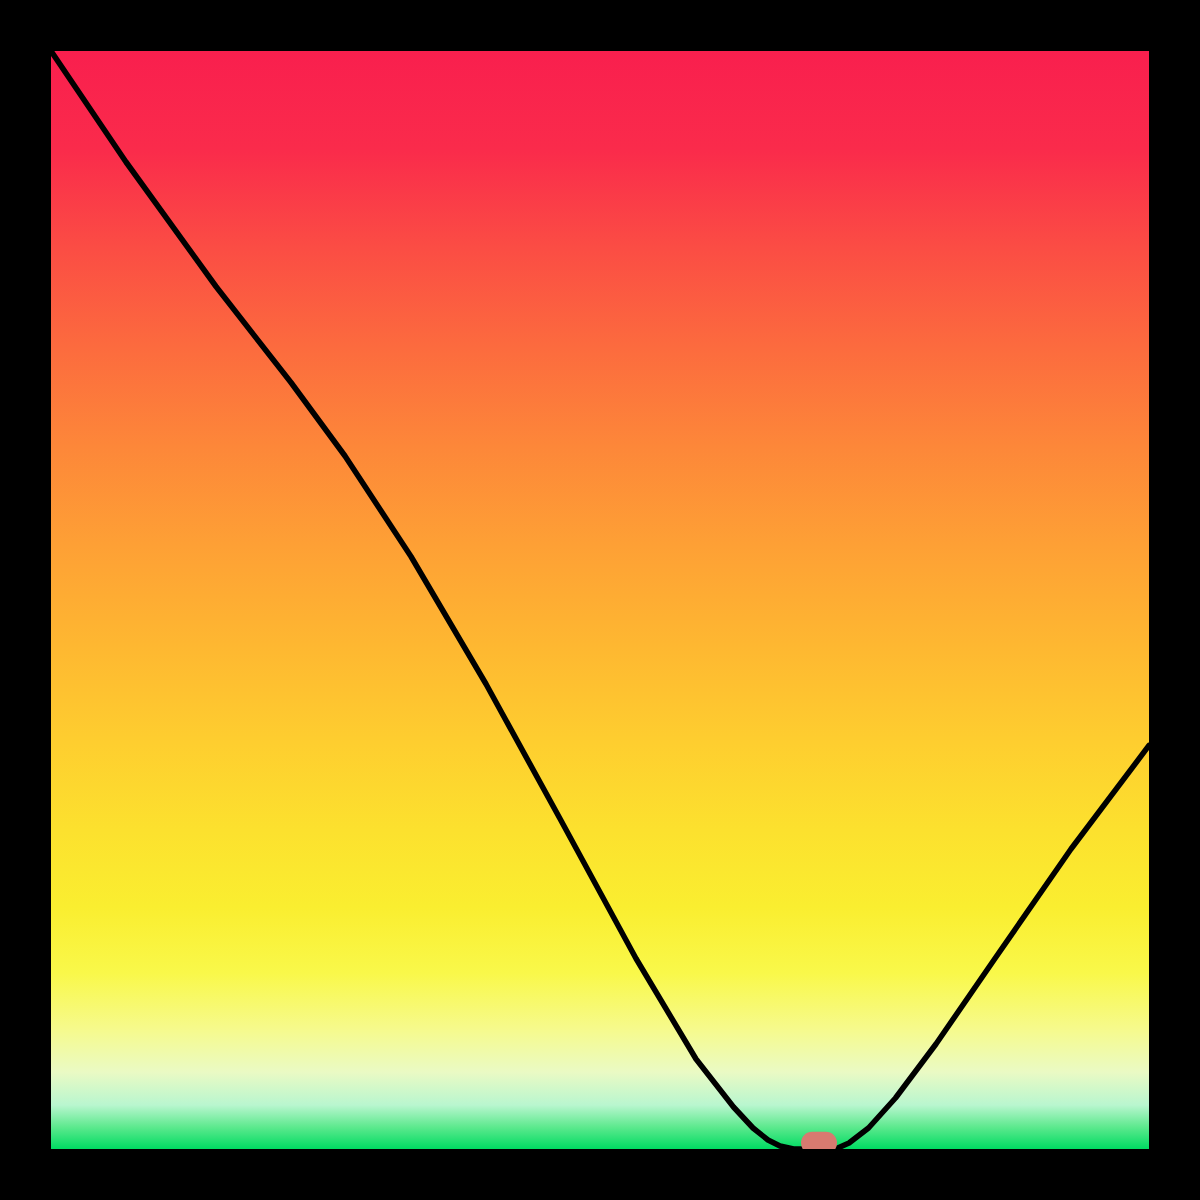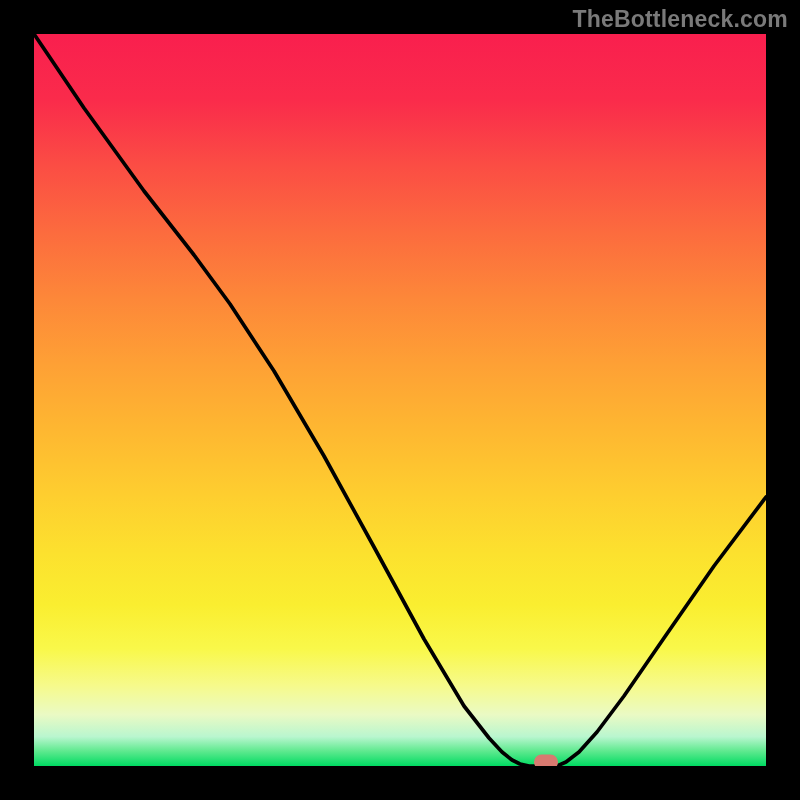--- a/index.html
+++ b/index.html
@@ -81,14 +81,13 @@
 <body>
 
 <div class="frame">
   <div class="plot-area">
     <div class="gradient-bg"></div>
     <svg class="curve-svg" viewBox="0 0 732 732" preserveAspectRatio="none">
       <path class="curve-path" id="curvePath" d="M0 0 L50 74 L110 157 L160 221 L196 270 L240 337 L290 422 L340 513 L390 605 L430 672 L455 704 L468 718 L478 726 L486 730 L495 732 L523 732 L532 728 L545 718 L563 698 L590 662 L630 604 L680 532 L732 463"></path>
     </svg>
     <div class="marker" id="marker" style="left: 512px; top: 728px; background: rgb(216, 122, 112);"></div>
   </div>
-  <div class="watermark">TheBottleneck.com</div>
 </div>
 
 </body></html>

